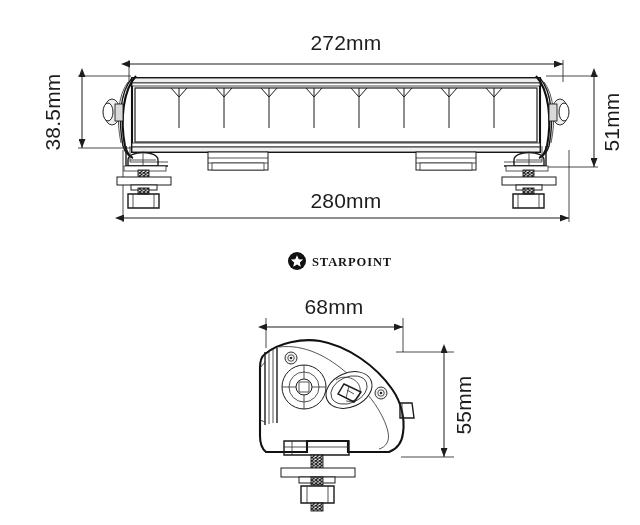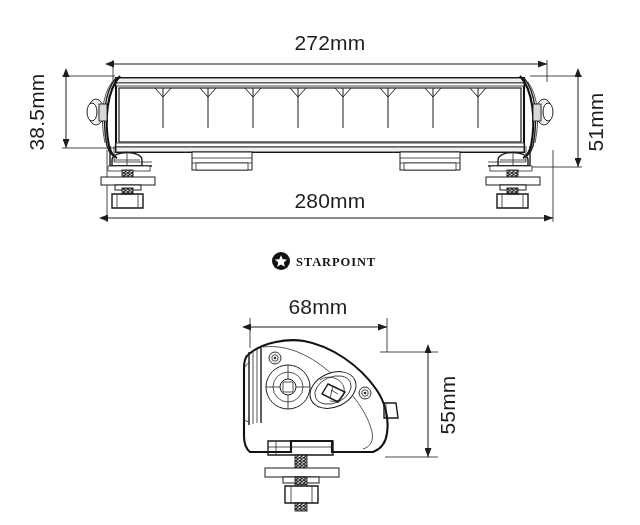--- a/index.html
+++ b/index.html
@@ -14,20 +14,21 @@
     position: relative;
     overflow: hidden;
     font-family: "Liberation Sans", sans-serif;
     color: #1a1a1a;
   }
   #drawing-root {
     position: absolute;
     inset: 0;
     width: 524px;
     height: 525px;
+    margin-left: 16px;
   }
   svg.drawing {
     display: block;
     width: 640px;
     height: 525px;
   }
   .dim-text {
     font-family: "Liberation Sans", sans-serif;
     font-size: 21px;
     fill: #1d1d1d;

